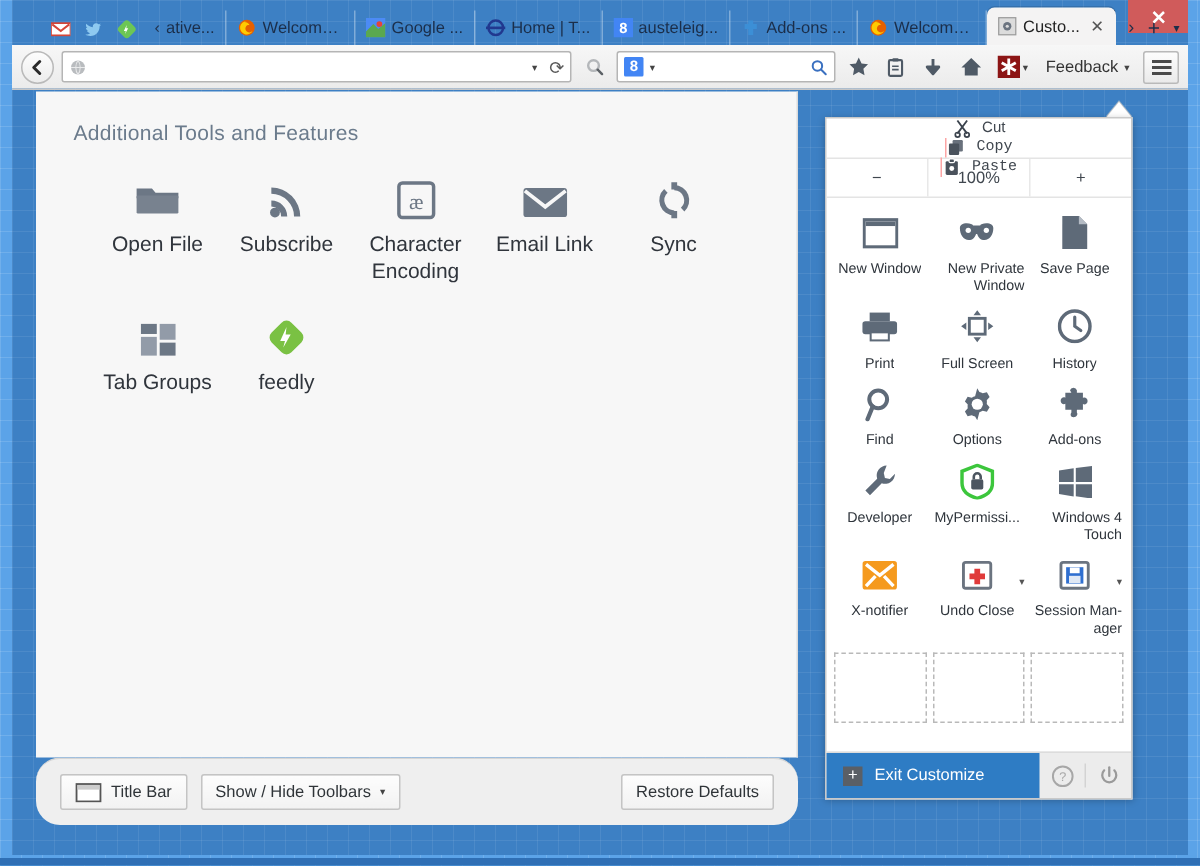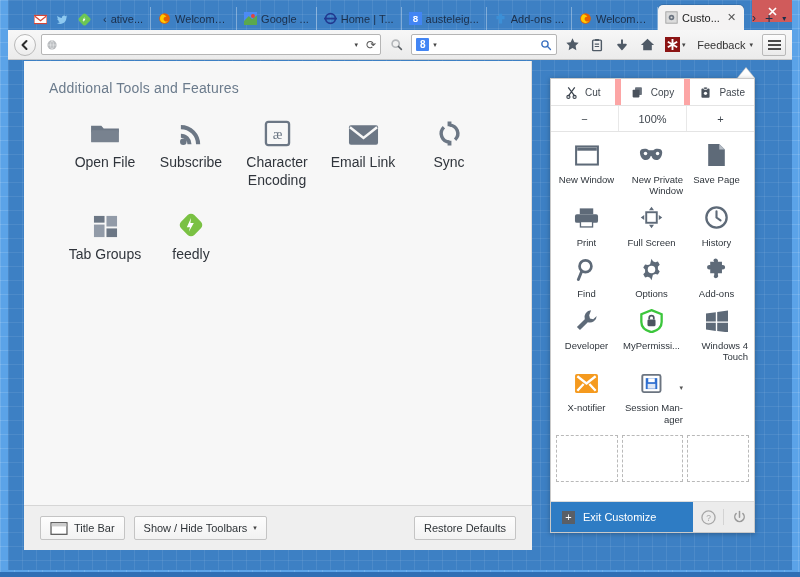--- a/index.html
+++ b/index.html
@@ -114,48 +114,48 @@
     width:86px; display:flex; flex-direction:column; align-items:center;
     margin-bottom:16px;
   }
   .cell .ic{ height:34px; display:flex; align-items:flex-end; justify-content:center;}
   .cell .cap{ font-size:14px; color:#30353c; margin-top:7px; text-align:center; line-height:1.25;}
 
   
   #bottombar{
     position:absolute; left:16px; top:505px; width:508px; height:45px;
     background:#efefef; border-top:1px solid #d6d6d6;
-    display:flex; align-items:center; padding:0 16px; gap:9px;
+    display:flex; align-items:center; padding:0 16px; gap:9px;border-radius:16px;
   }
   .btn{
     background:linear-gradient(#fdfdfd,#f2f2f2); border:1px solid #c4c4c4; border-radius:2px;
     height:24px; display:flex; align-items:center; gap:6px; padding:0 9px;
     font-size:11px; color:#2f3438;
   }
   .spacer{flex:1;}
 
   
   #panel{
     position:absolute; left:542px; top:78px; width:205px; height:455px;
     background:#fff; border:1px solid #c9c9c9; box-shadow:0 1px 5px rgba(0,0,0,.28);
   }
   #notch{
     position:absolute; left:729px; top:68px; width:0;height:0;
     border-left:9px solid transparent;border-right:9px solid transparent;
     border-bottom:11px solid #fff;
     filter:drop-shadow(0 -1px 0 #c9c9c9);
   }
   .editrow{
-    display:flex; height:27px; border-bottom:1px solid #e4e4e4; align-items:center;
+    display:flex; height:27px; border-bottom:1px solid #e4e4e4; align-items:center;flex-direction:column;
   }
   .editcell{
     flex:1; display:flex; align-items:center; justify-content:center; gap:7px;
     font-size:10px; color:#40474f; height:100%;
   }
-  .editcell+.editcell{ border-left:6px solid #fca5a5;}
+  .editcell+.editcell{ border-left:1px solid #fca5a5;font-family:Liberation Mono, monospace;}
   .zoomrow{ display:flex; height:26px; border-bottom:1px solid #e4e4e4;}
   .zoomcell{
     flex:1; display:flex;align-items:center;justify-content:center;
     font-size:11px;color:#40474f;
   }
   .zoomcell+.zoomcell{ border-left:1px solid #e8e8e8;}
   .pgrid{ display:flex; flex-wrap:wrap; padding:8px 3px 0 3px;}
   .pcell{
     width:65px; display:flex; flex-direction:column; align-items:center;
     margin-bottom:6px; position:relative;
@@ -635,20 +635,30 @@
       <div class="pcell">
         <span class="pic">
           <svg width="25" height="21" viewBox="0 0 26 22">
               <rect x="1" y="1" width="24" height="20" rx="2" fill="#f59a1e"></rect>
               <path d="M3.4 3.4 L13 11 L22.6 3.4 M3.4 18.6 L10 11.6 M22.6 18.6 L16 11.6" stroke="#fff" stroke-width="2.4" fill="none"></path>
             </svg>
         </span>
         <span class="pcap">X-notifier</span>
       </div>
 
+      <div class="pcell">
+        <span class="pic">
+          <svg width="23" height="23" viewBox="0 0 24 24">
+              <rect x="2.4" y="3" width="19" height="18" rx="1.6" fill="#fff" stroke="#6b7480" stroke-width="2"></rect>
+              <path d="M10 7.4h4v3.4h3.4v4H14v3.4h-4v-3.4H6.6v-4H10z" fill="#e03a3a"></path>
+            </svg>
+        </span>
+        <span class="pcap">Undo Close</span>
+        <span class="drop">▾</span>
+      </div>
 
       <div class="pcell">
         <span class="pic">
           <svg width="23" height="23" viewBox="0 0 24 24">
               <rect x="2.4" y="3" width="19" height="18" rx="1.6" fill="#fff" stroke="#6b7480" stroke-width="2"></rect>
               <rect x="6" y="6.4" width="12" height="11.4" fill="#2f6fd0"></rect>
               <rect x="8.6" y="6.6" width="6.8" height="4" fill="#fff"></rect>
               <rect x="8" y="12.4" width="8" height="5" fill="#dfe8f5"></rect>
             </svg>
         </span>

